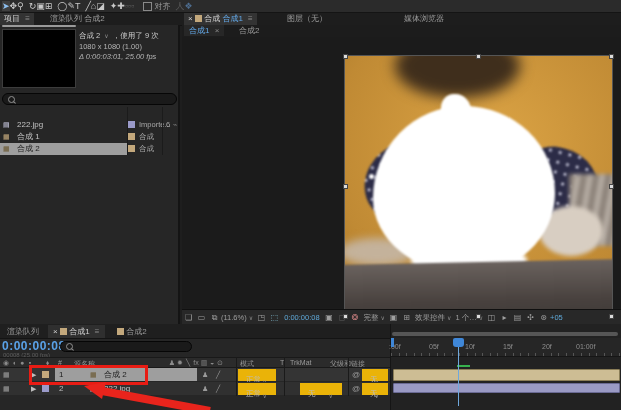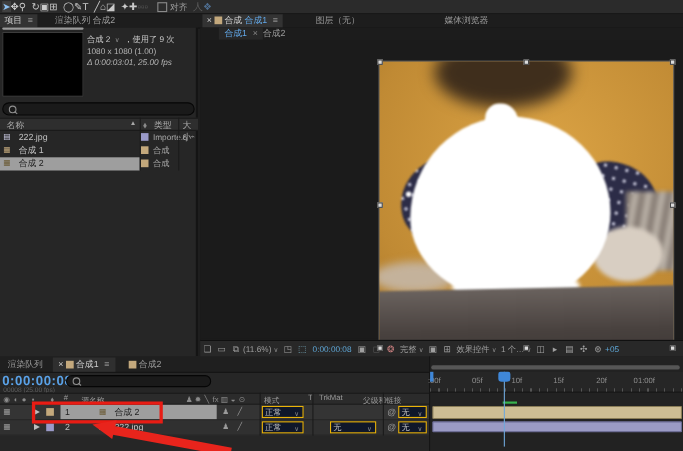--- a/index.html
+++ b/index.html
@@ -64,21 +64,21 @@
   #tl-tabs{position:absolute;left:0;top:0;width:621px;height:14px;background:#1f1f1f;border-bottom:1px solid #141414;}
   .tltab{position:absolute;top:1px;height:13px;line-height:13px;padding:0 5px;font-size:8px;color:#9a9a9a;}
   .tltab.on{background:#2f2f2f;color:#cfcfcf;}
   #tl-time{position:absolute;left:2px;top:15px;font-size:12px;font-weight:bold;color:#5aa2e8;letter-spacing:0.5px;}
   #tl-frames{position:absolute;left:3px;top:28px;font-size:6px;color:#5f5f5f;}
   #tl-header{position:absolute;left:0;top:33px;width:390px;height:11px;background:#2b2b2b;border-top:1px solid #191919;border-bottom:1px solid #191919;box-sizing:border-box;font-size:7px;color:#9a9a9a;}
   #tl-header .icon{font-size:7px;width:8px;color:#8a8a8a;}
   .tlrow{position:absolute;left:0;width:390px;height:14px;background:#343434;border-bottom:1px solid #262626;box-sizing:border-box;}
   .tlrow .icon{font-size:7px;color:#9a9a9a;}
   .cell{position:absolute;top:0;line-height:13px;font-size:8px;white-space:nowrap;}
-  .ddbox{position:absolute;top:1px;height:11px;background:#0f172a;border:1px solid #eab308;box-sizing:border-box;
+  .ddbox{position:absolute;top:1px;height:11px;background:#0f172a;border:6px solid #eab308;box-sizing:border-box;
          font-size:7.5px;line-height:10px;color:#bdbdbd;padding:0 2px;}
   .ddbox .ddv{position:absolute;right:1px;top:2px;}
   #tl-right{position:absolute;left:390px;top:0;width:231px;height:86px;background:#222222;border-left:1px solid #151515;}
   #tl-nav{position:absolute;left:1px;top:8px;width:226px;height:4px;background:#565656;border-radius:2px;}
   #tl-ruler{position:absolute;left:0;top:14px;width:231px;height:18px;background:#262626;border-bottom:1px solid #161616;
             font-size:7px;color:#8f8f8f;}
   #tl-ruler .tick{position:absolute;top:5px;}
   .minor-ticks{position:absolute;left:0;bottom:0;width:231px;height:3px;
       background:repeating-linear-gradient(to right,#555 0 1px,transparent 1px 7.6px);}
   .layerbar{position:absolute;left:2px;width:227px;border-radius:1px;}
@@ -130,27 +130,20 @@
     <div class="infoline" style="top:6px;color:#cdcdcd;">
       <span>合成 2</span>
       <span class="ddv">∨</span>
       <span>，使用了 9 次</span>
     </div>
     <div class="infoline" style="top:17px;">1080 x 1080 (1.00)</div>
     <div class="infoline" style="top:27px;font-style:italic;">Δ 0:00:03:01, 25.00 fps</div>
     <div class="searchbox" style="left:2px;top:68px;width:175px;height:12px;">
       <span class="mag"></span>
     </div>
-    <div id="proj-header" class="abs">
-      <span class="pcol" style="left:6px;">名称</span>
-      <span class="pcol bluetxt" style="left:118px;font-size:6px;">▲</span>
-      <span class="pcol" style="left:130px;color:#8a8a8a;">⬧</span>
-      <span class="pcol" style="left:140px;">类型</span>
-      <span class="pcol" style="left:166px;">大小</span>
-    </div>
 
     <div class="prow" style="top:94px;">
       <span class="fic" style="color:#cfcfe8;">▤</span>
       <span class="nm">222.jpg</span>
       <span class="sw swatch lav"></span>
       <span class="ty">Importe...</span>
       <span style="position:absolute;left:166px;font-size:7.5px;color:#a8a8a8;">6</span>
       <span style="position:absolute;left:173px;font-size:7px;color:#8a8a8a;">⌁</span>
     </div>
     <div class="prow" style="top:106px;">
@@ -164,21 +157,21 @@
       <span class="fic" style="color:#6b5a34;z-index:2;">▦</span>
       <span class="nm darktxt" style="z-index:2;">合成 2</span>
       <span class="sw swatch tan"></span>
       <span class="ty">合成</span>
     </div>
     <div class="vline" style="left:127px;top:82px;height:48px;"></div>
     <div class="vline" style="left:162px;top:82px;height:48px;"></div>
   </div>
 
   <div id="viewer" class="abs">
-    <span class="ctab on" style="left:17px;">
+    <span class="ctab on" style="left:2px;">
       <span>合成1</span>
       <span style="color:#8a8a8a;margin-left:3px;">×</span>
     </span>
     <span class="ctab" style="left:52px;">合成2</span>
 
     <div id="canvas">
       <div id="catimg">
         <div class="blob" style="left:50px;top:-22px;width:125px;height:64px;background:#3f2e1c;border-radius:50%;filter:blur(7px);"></div>
         <div class="blob" style="left:18px;top:88px;width:80px;height:74px;background-color:#2c2c47;
                     background-image:radial-gradient(#d8d8ea 1.2px, transparent 1.8px);background-size:10px 10px;

